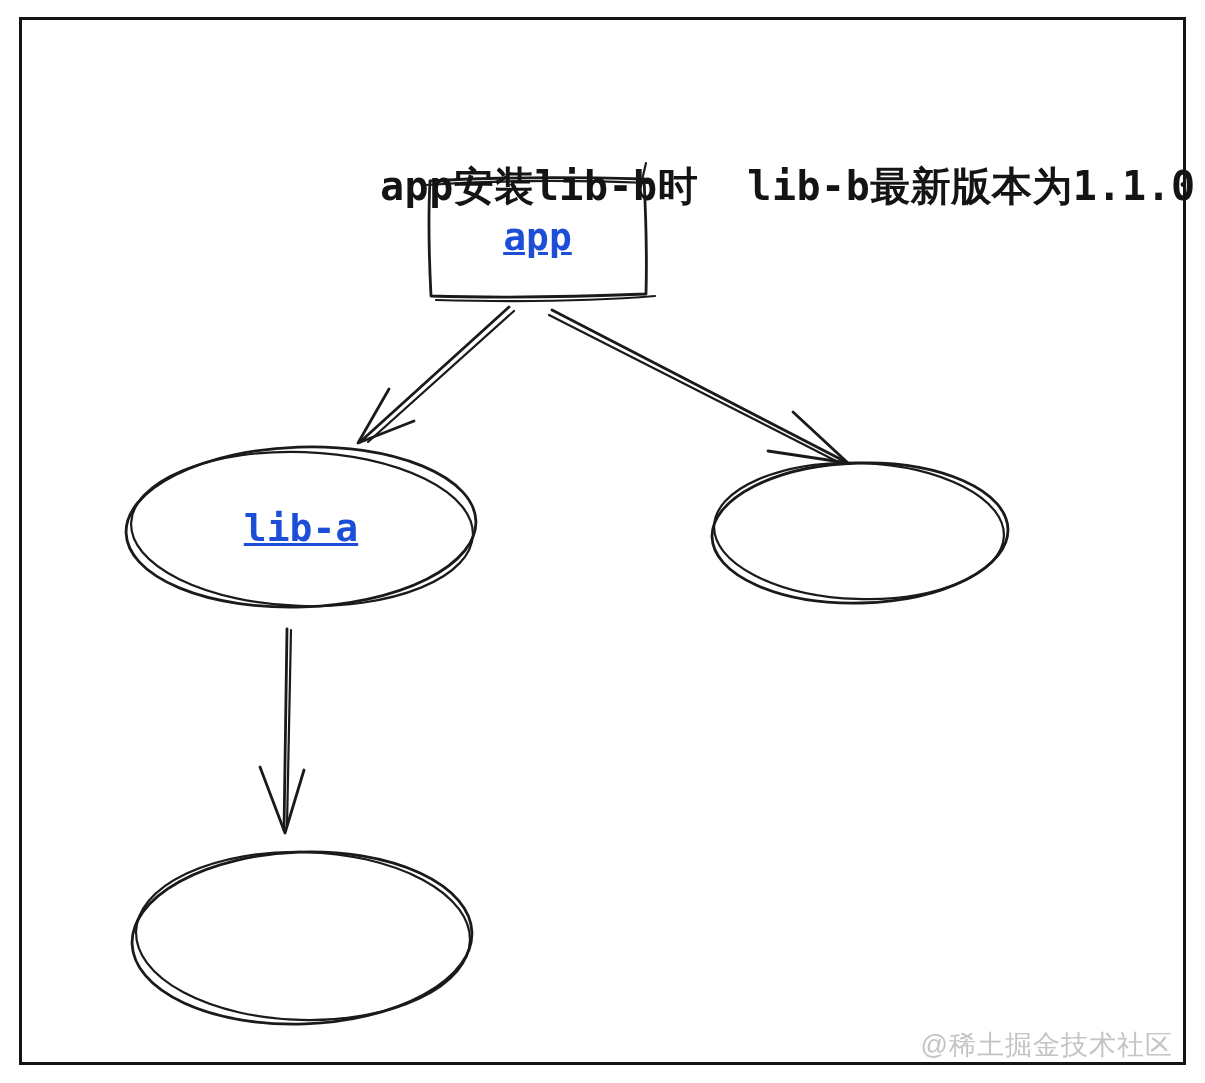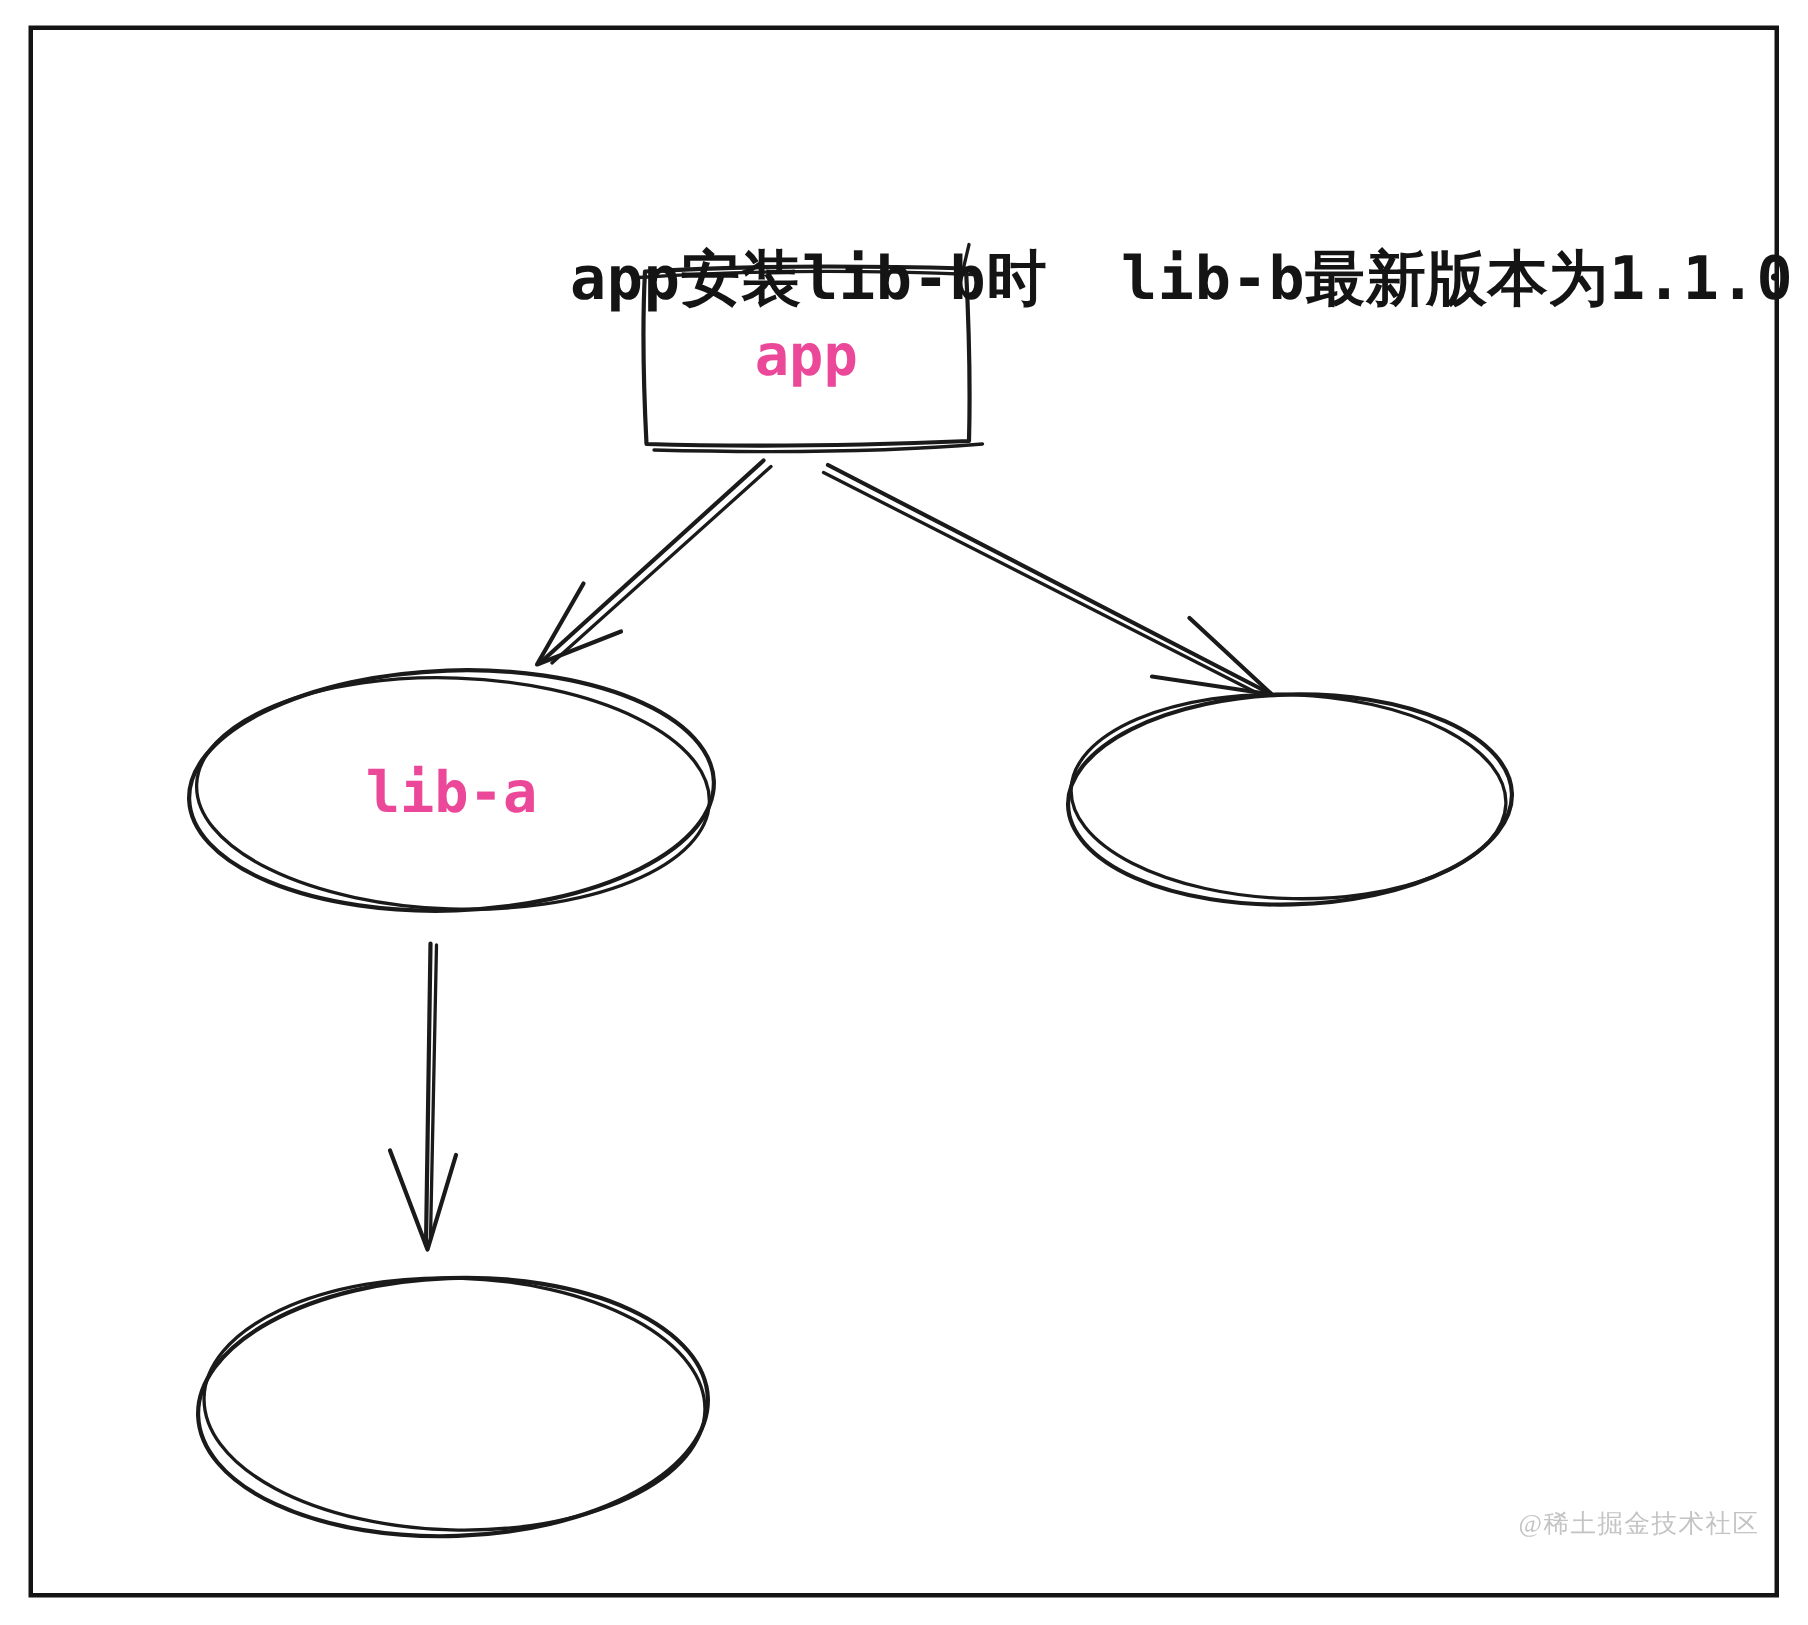--- a/index.html
+++ b/index.html
@@ -43,35 +43,36 @@
     letter-spacing: 0.5px;
     color: #141414;
   }
   .node-label {
     position: absolute;
     display: flex;
     align-items: center;
     justify-content: center;
     font-weight: bold;
     font-size: 38px;
-    color: #ec4899;
+    color: #1d4ed8;
     white-space: pre;
+    text-decoration: underline;
   }
   .label-app        { left: 427px; top: 177px; width: 221px; height: 120px; }
   .label-lib-a      { left: 126px; top: 447px; width: 350px; height: 161px; }
   .label-lib-b-110  { left: 712px; top: 462px; width: 296px; height: 142px; }
   .label-lib-b-120  { left: 132px; top: 851px; width: 341px; height: 174px; }
   .watermark {
     position: absolute;
     right: 32px;
-    top: 1004px;
-    font-size: 17px;
+    top: 1027px;
+    font-size: 27px;
     letter-spacing: 1px;
     color: #c4c4c4;
-    font-family: Liberation Serif, serif;
+    font-family: Liberation Sans, sans-serif;
   }
   svg .ink {
     stroke: #1a1a1a;
     stroke-width: 2.8;
     fill: none;
     stroke-linecap: round;
     stroke-linejoin: round;
   }
   svg .ink-thin {
     stroke: #1a1a1a;

